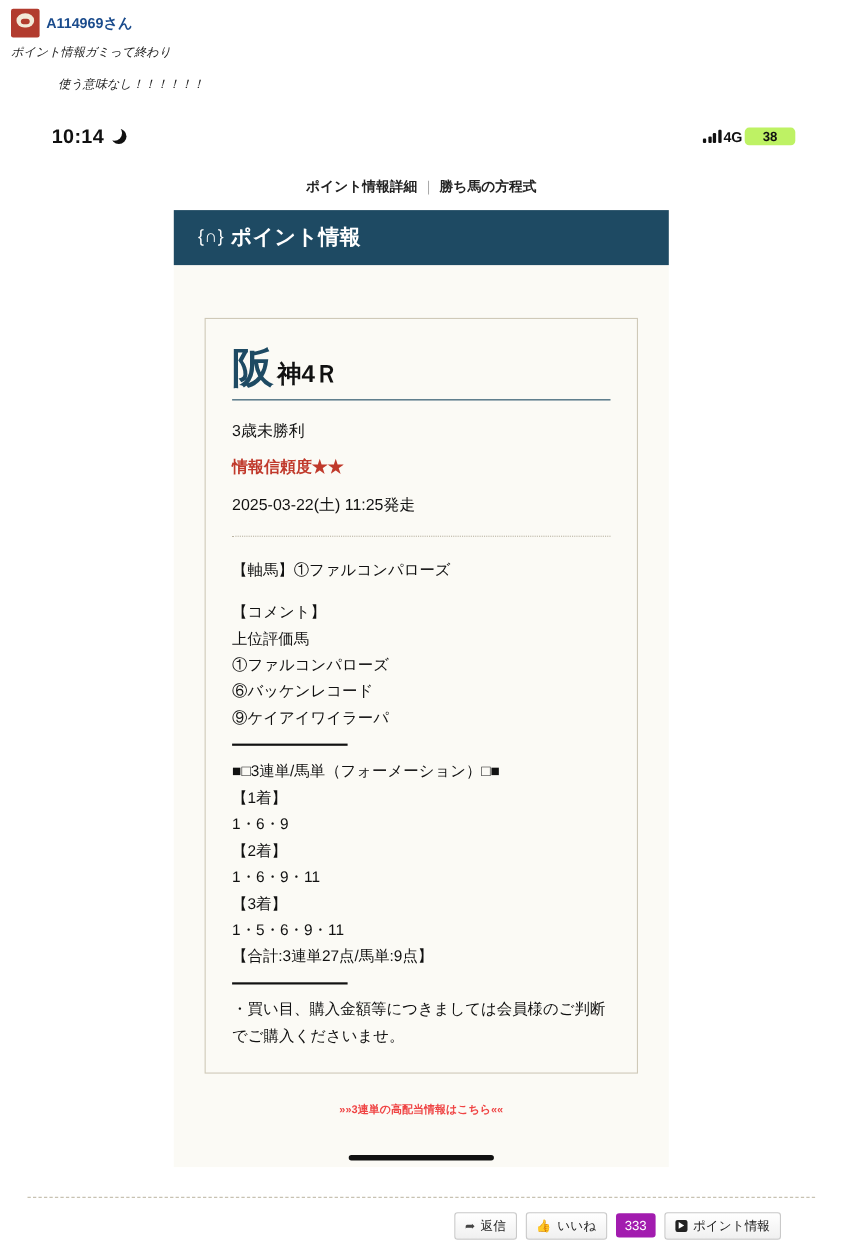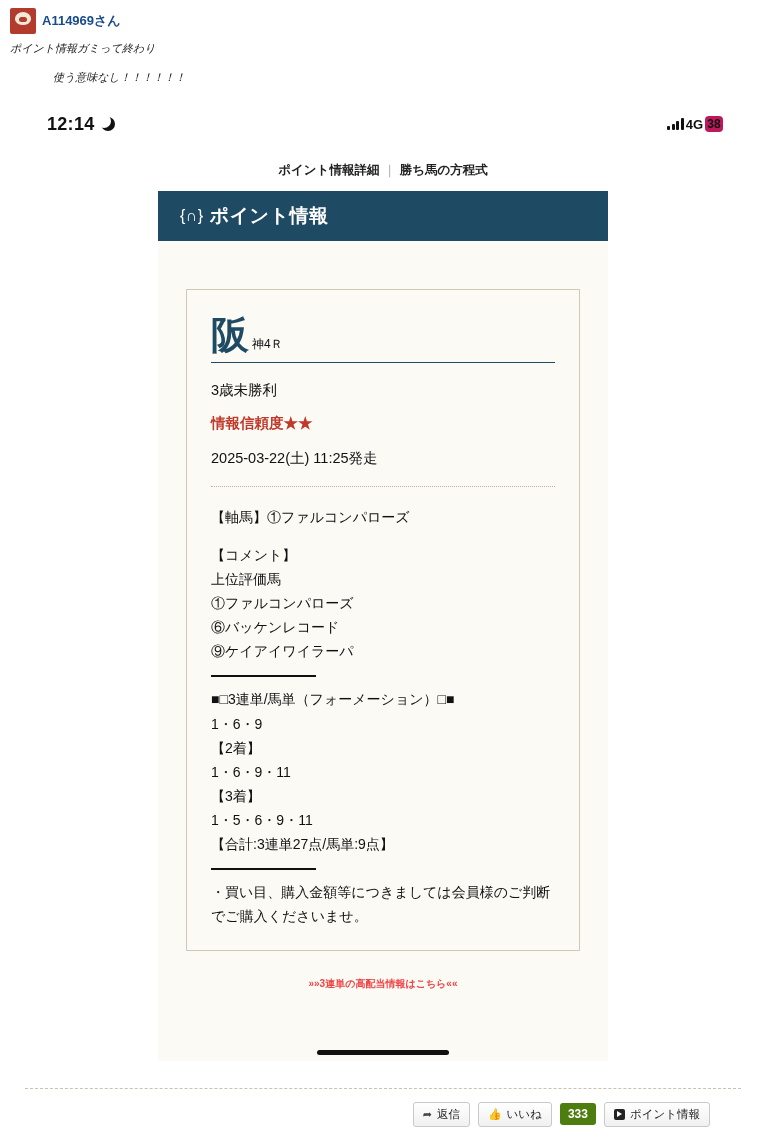--- a/index.html
+++ b/index.html
@@ -124,26 +124,26 @@
     display: block;
     width: 3px;
     background: #111;
     border-radius: 1px;
   }
   .signal i:nth-child(1){ height: 4px; }
   .signal i:nth-child(2){ height: 6px; }
   .signal i:nth-child(3){ height: 9px; }
   .signal i:nth-child(4){ height: 12px; }
   .battery {
-    background: #be185d;
+    background: #bef264;
     color: #111;
     font-size: 12px;
     font-weight: bold;
     border-radius: 4px;
-    padding: 1px 0;
+    padding: 1px 14px;
     min-width: 18px;
     text-align: center;
   }
 
   .page-title-row {
     text-align: center;
     font-size: 12.5px;
     font-weight: bold;
     color: #222;
     padding: 18px 0 12px 0;
@@ -187,22 +187,22 @@
     display: flex;
     align-items: baseline;
   }
   .race-course {
     font-size: 38px;
     font-weight: bold;
     color: #1e4a63;
     line-height: 1;
   }
   .race-sub {
-    font-size: 12px;
-    font-weight: normal;
+    font-size: 22px;
+    font-weight: bold;
     color: #111;
     margin-left: 3px;
   }
   .race-class {
     font-size: 14.5px;
     margin-top: 18px;
     color: #111;
   }
   .reliability {
     font-size: 14.5px;
@@ -282,24 +282,24 @@
     border-radius: 3px;
     background: linear-gradient(#ffffff, #f0f0f0);
     font-size: 11.5px;
     color: #222;
     padding: 4px 9px;
     cursor: pointer;
     white-space: nowrap;
   }
   .btn .ic { font-size: 11px; }
   .count-badge {
-    background: #4d7c0f;
+    background: #a21caf;
     color: #fff;
     font-size: 12px;
-    font-weight: bold;
+    font-weight: normal;
     border-radius: 3px;
     padding: 4px 8px;
   }
   .thumb { color: #3a7bd5; }
   .arrow-reply { color: #444; }
   .hide-ic {
     display: inline-block;
     width: 11px; height: 11px;
     background: #222;
     border-radius: 2px;
@@ -321,21 +321,21 @@
   <div class="avatar"></div>
   <div class="username">A114969さん</div>
 </div>
 <div class="post-line">ポイント情報ガミって終わり</div>
 <div class="post-line second">使う意味なし！！！！！！</div>
 
 <div class="phone">
 
   <div class="statusbar">
     <div class="status-left">
-      <span>12:14</span>
+      <span>10:14</span>
       <span class="moon"></span>
     </div>
     <div class="status-right">
       <span class="signal">
           <i></i>
           <i></i>
           <i></i>
           <i></i>
         </span>
       <span>4G</span>
@@ -371,20 +371,21 @@
       <div class="gap"></div>
       <div class="body-text">【コメント】</div>
       <div class="body-text">上位評価馬</div>
       <div class="body-text">①ファルコンパローズ</div>
       <div class="body-text">⑥バッケンレコード</div>
       <div class="body-text">⑨ケイアイワイラーパ</div>
 
       <div class="rule-short"></div>
 
       <div class="body-text">■□3連単/馬単（フォーメーション）□■</div>
+      <div class="body-text">【1着】</div>
       <div class="body-text">1・6・9</div>
       <div class="body-text">【2着】</div>
       <div class="body-text">1・6・9・11</div>
       <div class="body-text">【3着】</div>
       <div class="body-text">1・5・6・9・11</div>
       <div class="body-text">【合計:3連単27点/馬単:9点】</div>
 
       <div class="rule-short"></div>
 
       <div class="note">・買い目、購入金額等につきましては会員様のご判断でご購入くださいませ。</div>

